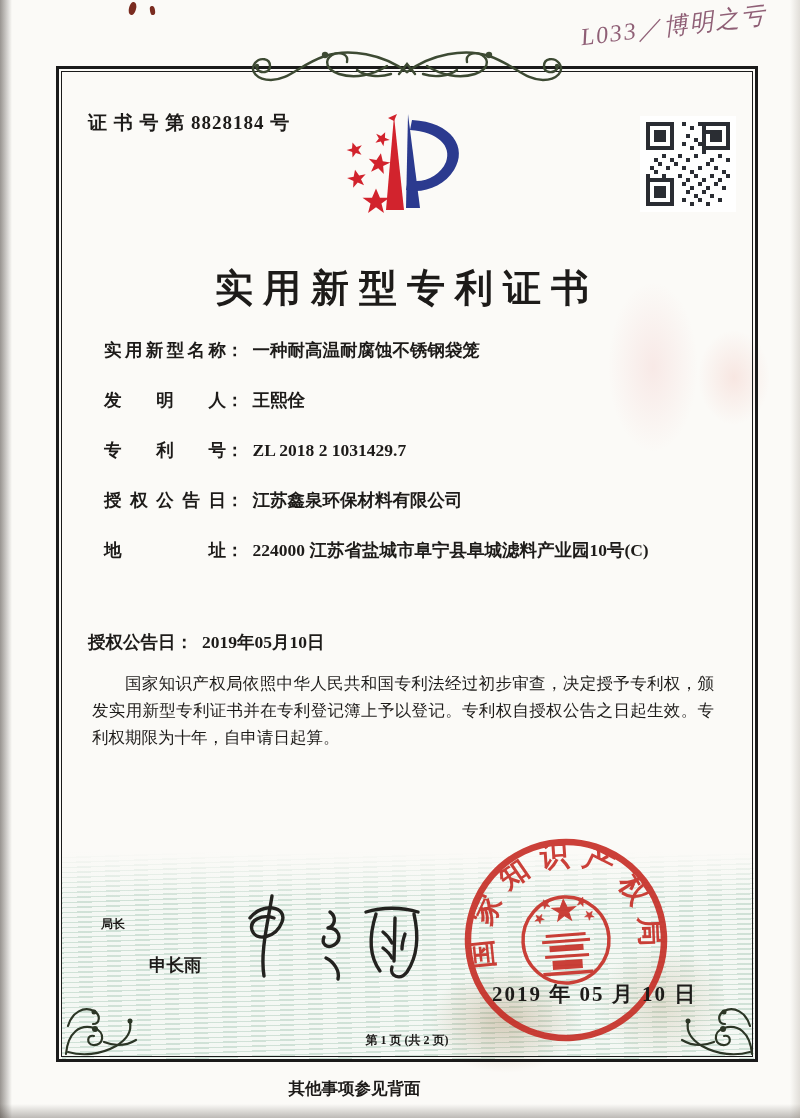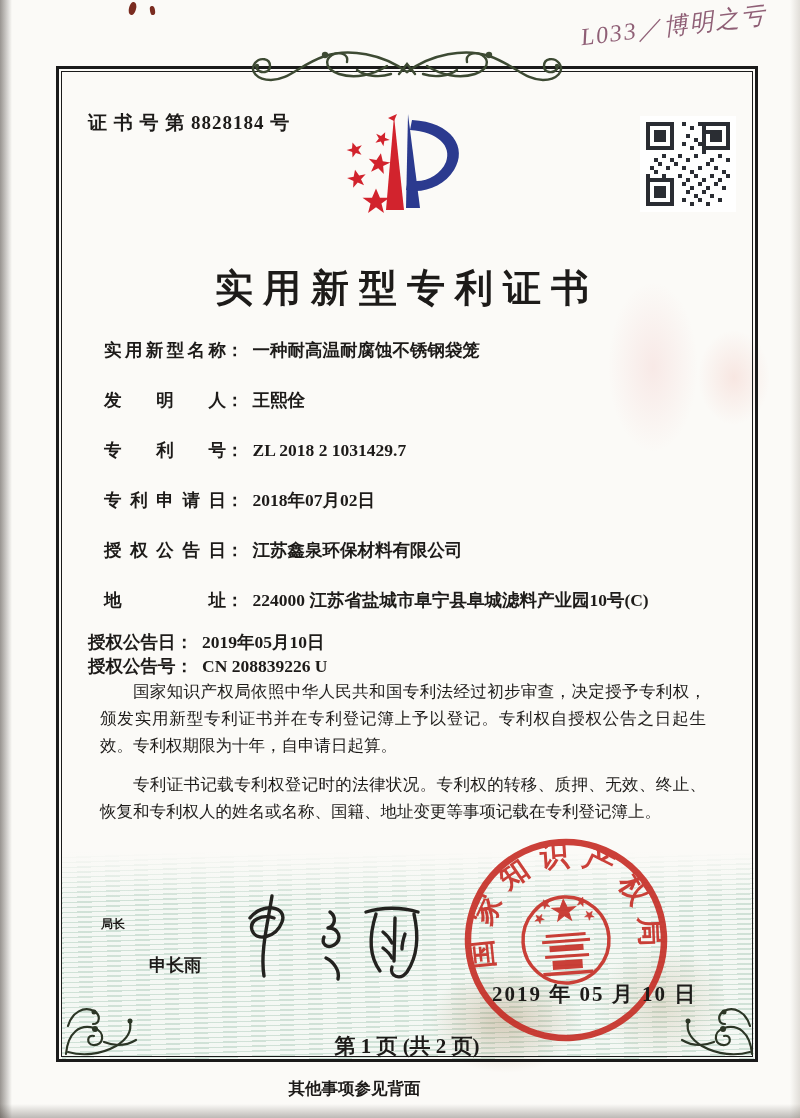--- a/index.html
+++ b/index.html
@@ -65,37 +65,37 @@
   .title{position:absolute;left:56px;top:238px;width:702px;text-align:center;
     font-size:38px;font-weight:700;letter-spacing:10px;z-index:4;margin-top:25px;}
 
   .fields{position:absolute;left:96px;top:338px;width:620px;z-index:4;margin-left:8px;}
   .frow{height:24px;margin-bottom:26px;font-size:17.5px;font-weight:600;white-space:nowrap;}
   .flabel{display:inline-block;width:122px;text-align:justify;text-align-last:justify;}
   .fcolon{display:inline-block;}
   .fvalue{margin-left:9px;}
 
   .grant-row{position:absolute;left:88px;top:630px;width:630px;display:flex;
-    font-size:17.5px;font-weight:600;z-index:4;white-space:nowrap;flex-direction:column;}
+    font-size:17.5px;font-weight:600;z-index:4;white-space:nowrap;}
   .grant-first{width:336px;}
 
   .body-text{position:absolute;left:88px;top:666px;width:630px;z-index:4;
     font-size:16.5px;line-height:27px;text-align:justify;}
-  .body-text p{margin:12px;text-indent:2em;}
+  .body-text p{margin:4px;text-indent:2em;}
 
   .director-label{position:absolute;left:101px;top:916px;font-size:12px;font-weight:600;z-index:4;}
   .director-name{position:absolute;left:101px;top:953px;font-size:17.5px;font-weight:600;z-index:4;padding-left:48px;}
   .signature{position:absolute;left:210px;top:884px;z-index:5;}
 
   .seal{position:absolute;left:460px;top:834px;z-index:5;opacity:.88;transform:rotate(-4deg);}
   .seal-date{position:absolute;left:492px;top:980px;font-size:21px;font-weight:600;
     letter-spacing:2px;z-index:6;white-space:nowrap;}
 
   .page-indicator{position:absolute;left:56px;top:1032px;width:702px;text-align:center;
-    font-size:21px;font-weight:600;z-index:4;}
+    font-size:12px;font-weight:600;z-index:4;}
   .back-note{position:absolute;left:0;top:1078px;width:709px;text-align:center;
     font-size:16.5px;font-weight:600;z-index:4;}
 
   .handwriting{position:absolute;left:580px;top:10px;z-index:8;
     font-size:24px;font-style:italic;color:#7d4560;opacity:.85;
     transform:rotate(-7deg);letter-spacing:2px;white-space:nowrap;
     font-family:"Liberation Serif","DejaVu Serif",cursive,serif;}
 </style>
 </head>
 <body>
@@ -206,42 +206,35 @@
     <div class="frow">
       <span class="flabel">实用新型名称</span><span class="fcolon">：</span><span class="fvalue">一种耐高温耐腐蚀不锈钢袋笼</span>
     </div>
     <div class="frow">
       <span class="flabel">发明人</span><span class="fcolon">：</span><span class="fvalue">王熙佺</span>
     </div>
     <div class="frow">
       <span class="flabel">专利号</span><span class="fcolon">：</span><span class="fvalue">ZL 2018 2 1031429.7</span>
     </div>
     <div class="frow">
-      <span class="flabel">专利申请日</span><span class="fcolon">：</span><span class="fvalue">2018年07月02日</span>
-    </div>
-    <div class="frow">
       <span class="flabel">授权公告日</span><span class="fcolon">：</span><span class="fvalue">江苏鑫泉环保材料有限公司</span>
     </div>
     <div class="frow">
       <span class="flabel">地址</span><span class="fcolon">：</span><span class="fvalue">224000 江苏省盐城市阜宁县阜城滤料产业园10号(C)</span>
     </div>
   </div>
 
   <div class="grant-row">
     <div class="grant-first">
       <span>授权公告日</span><span>：</span><span class="fvalue">2019年05月10日</span>
     </div>
-    <div>
-      <span>授权公告号</span><span>：</span><span class="fvalue">CN 208839226 U</span>
-    </div>
   </div>
 
   <div class="body-text">
     <p>国家知识产权局依照中华人民共和国专利法经过初步审查，决定授予专利权，颁发实用新型专利证书并在专利登记簿上予以登记。专利权自授权公告之日起生效。专利权期限为十年，自申请日起算。</p>
-    <p>专利证书记载专利权登记时的法律状况。专利权的转移、质押、无效、终止、恢复和专利权人的姓名或名称、国籍、地址变更等事项记载在专利登记簿上。</p>
   </div>
 
   <div class="director-label">局长</div>
   <div class="director-name">申长雨</div>
 
   <svg class="signature" width="240" height="105" viewBox="0 0 240 105">
     <g stroke="#23221f" stroke-width="3.4" fill="none" stroke-linecap="round" stroke-linejoin="round">
       <path d="M62,12 C58,38 50,68 54,92"></path>
       <path d="M40,34 C52,18 78,22 72,38 C66,54 46,58 42,46 C39,36 52,30 64,34"></path>
       <path d="M120,28 C127,33 125,42 118,44 C129,44 133,55 124,61 C117,65 111,60 114,53"></path>

